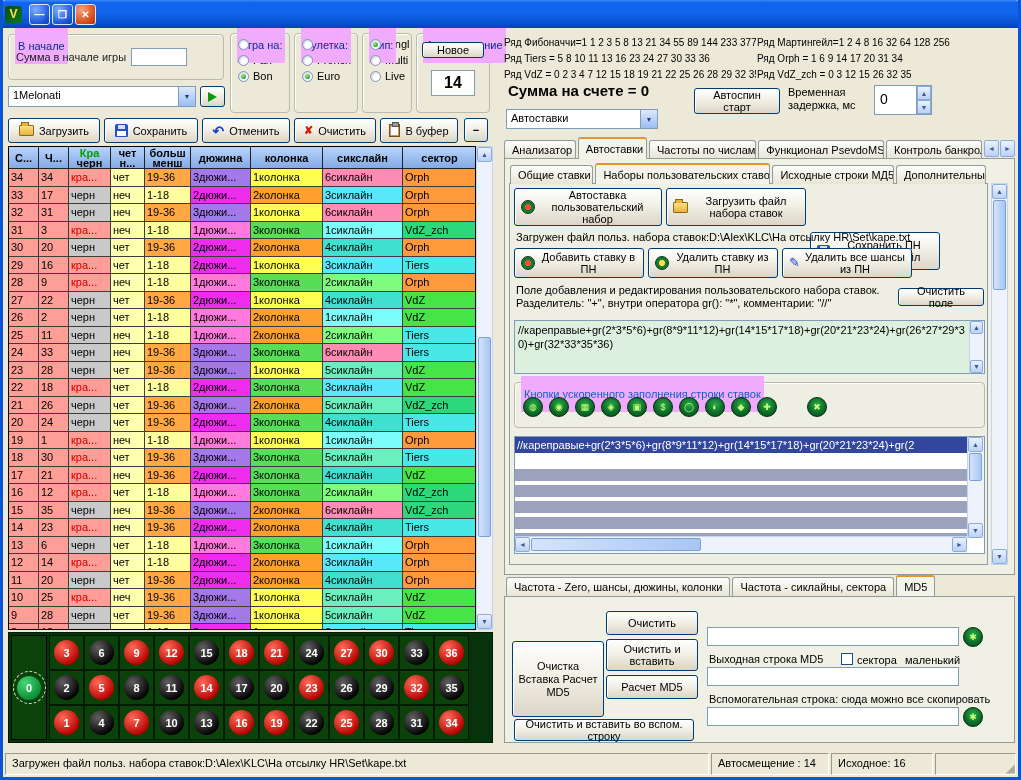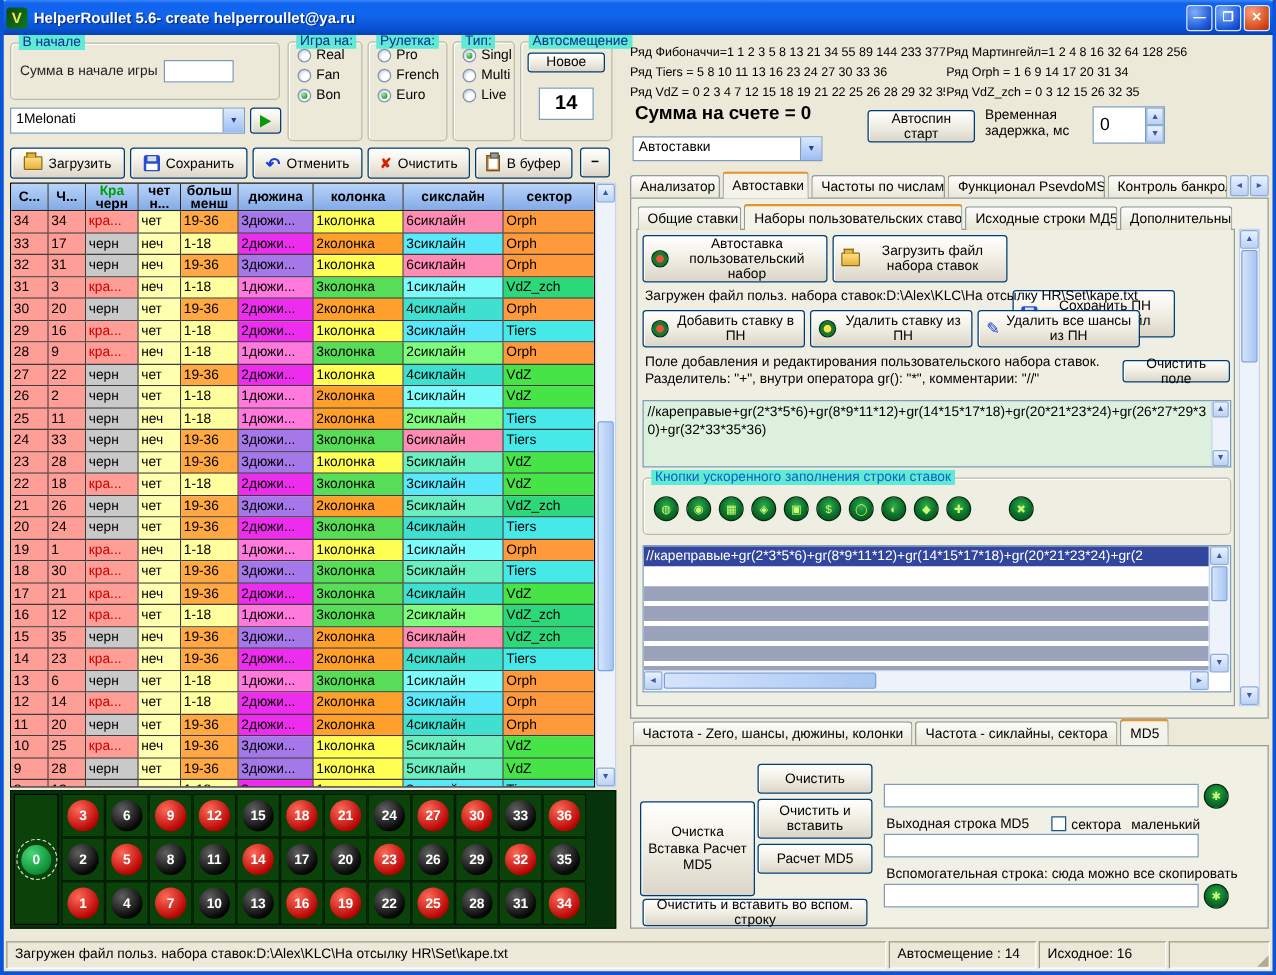--- a/index.html
+++ b/index.html
@@ -21,21 +21,21 @@
   .tbtn.min,.tbtn.max { background:radial-gradient(circle at 30% 25%,#7fb0fb,#1c56d8 70%,#0b3aa8); }
   .tbtn.close { background:radial-gradient(circle at 30% 25%,#f6a27e,#d9501e 65%,#b03008); }
 
   
   .btn { position:absolute; border:1px solid #003c74; border-radius:3px;
     background:linear-gradient(180deg,#ffffff,#f2f0e6 45%,#dcd5c8); font-family:inherit; font-size:11px;
     color:#000; display:flex; align-items:center; justify-content:center; gap:5px; padding:0 6px;
     box-shadow:inset 1px 1px 0 #fff; cursor:default; text-align:center; }
   .input { position:absolute; background:#fff; border:1px solid #7f9db9; font-family:inherit; font-size:11px; padding:1px 3px; }
   .group { position:absolute; border:1px solid #b9bbae; border-radius:4px; box-shadow:inset 1px 1px 0 #fff; }
-  .gtitle { position:absolute; top:-7px; left:6px; background:#5eead4; padding:0 3px; color:#0b2d91; white-space:nowrap; }
+  .gtitle { position:absolute; top:-7px; left:6px; background:#f0abfc; padding:12px 3px; color:#0b2d91; white-space:nowrap; }
   .radio { display:flex; align-items:center; gap:4px; margin:4px 0 0 7px; }
   .rdot { width:11px; height:11px; border-radius:50%; background:#fff; border:1px solid #8591b4;
     box-shadow:inset 1px 1px 2px #c8d0e0; position:relative; flex:0 0 11px; }
   .radio.on .rdot::after { content:''; position:absolute; inset:2px; border-radius:50%;
     background:radial-gradient(circle at 35% 30%,#9ee89e,#24a324 75%); }
   .combo { position:absolute; background:#fff; border:1px solid #7f9db9; display:flex; align-items:stretch; }
   .combo .cval { flex:1; padding:2px 4px; white-space:nowrap; overflow:hidden; }
   .combo .carrow { width:17px; background:linear-gradient(180deg,#dce9fc,#9cbdf3); border-left:1px solid #7f9db9;
     color:#1c3f94; font-size:7px; display:flex; align-items:center; justify-content:center; }
 
@@ -209,21 +209,20 @@
   #md5-g2 { position:absolute; left:458px; top:110px; }
   #md5-aux-btn { left:9px; top:122px; width:180px; height:22px; }
 </style>
 </head>
 <body>
 
 <div class="window">
 
   <div id="titlebar">
     <span id="app-icon">V</span>
-    <span id="title-text">HelperRoullet 5.6- create helperroullet@ya.ru</span>
     <span class="tbtn min">—</span>
     <span class="tbtn max">❐</span>
     <span class="tbtn close">✕</span>
   </div>
 
   <div class="group" id="grp-start">
     <span class="gtitle">В начале</span>
     <span id="start-label">Сумма в начале игры</span>
     <input class="input" id="start-sum" value="" style="">
   </div>

